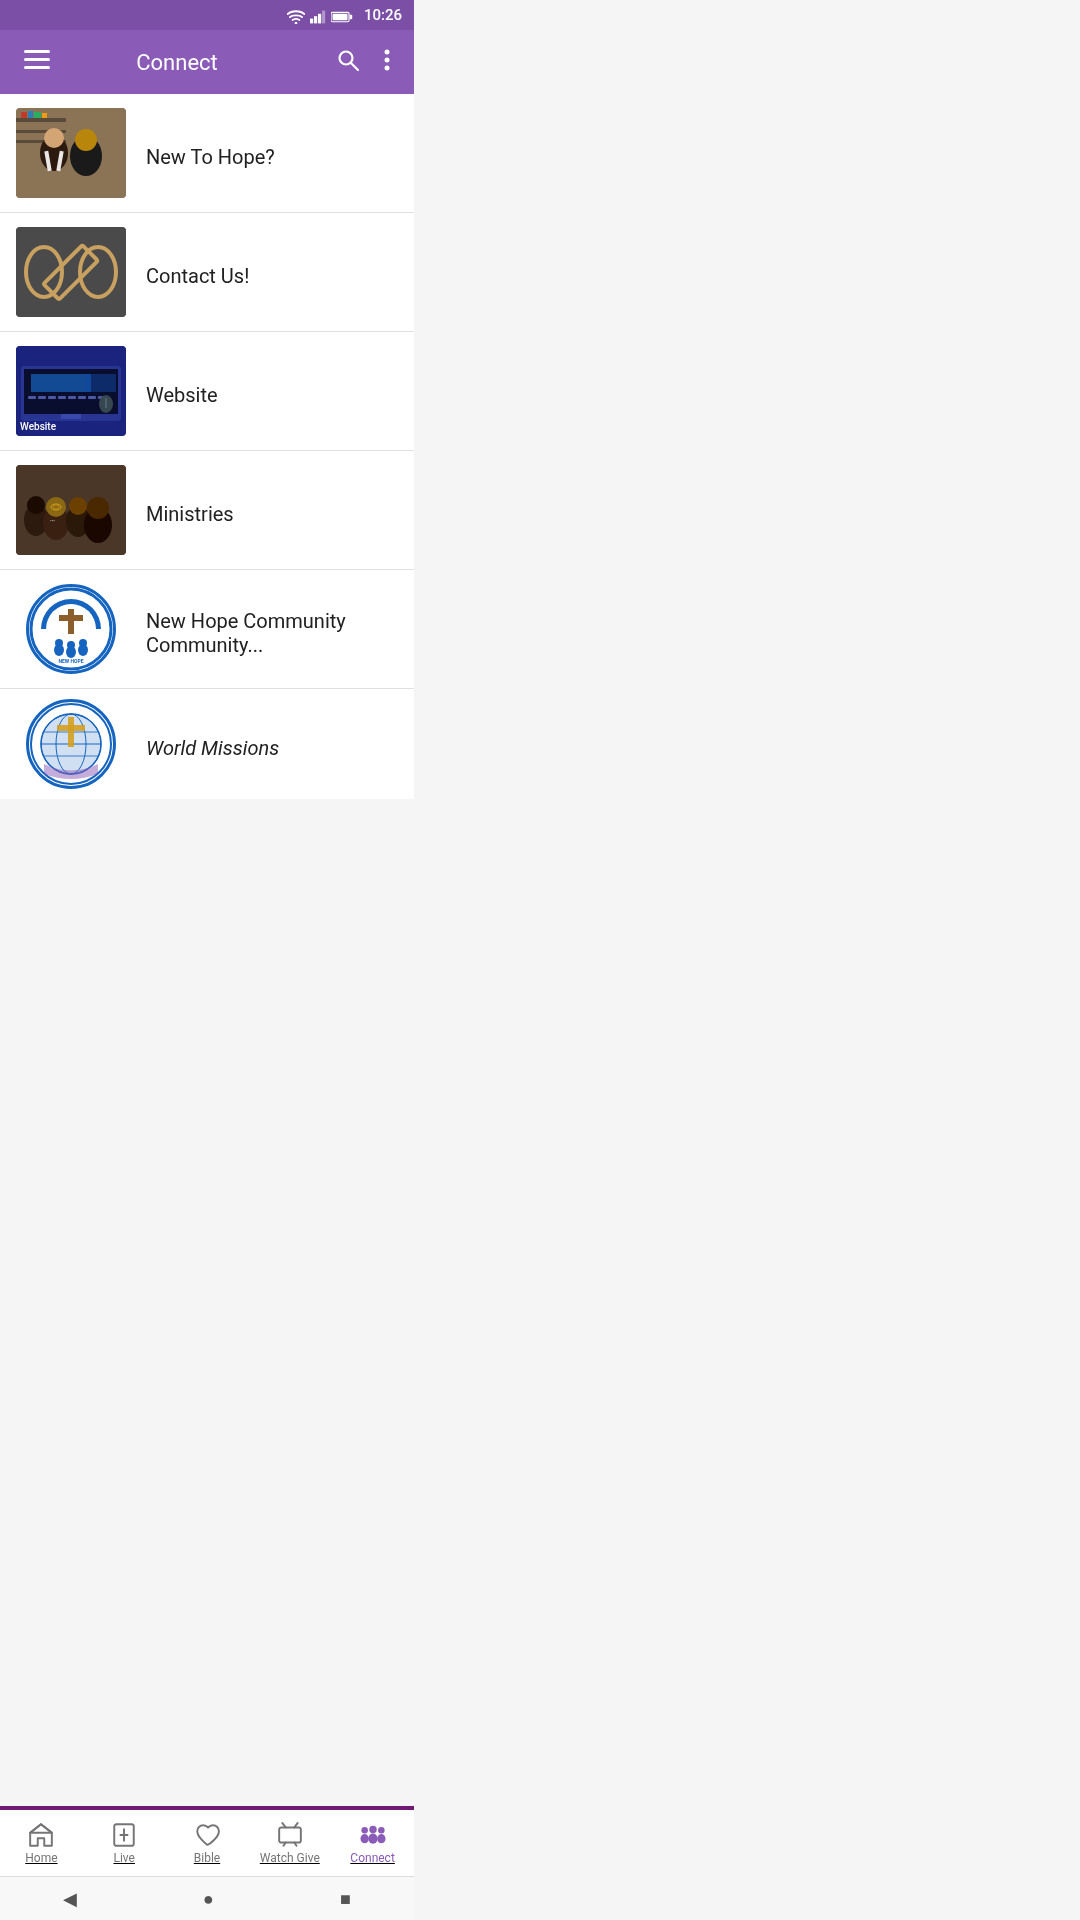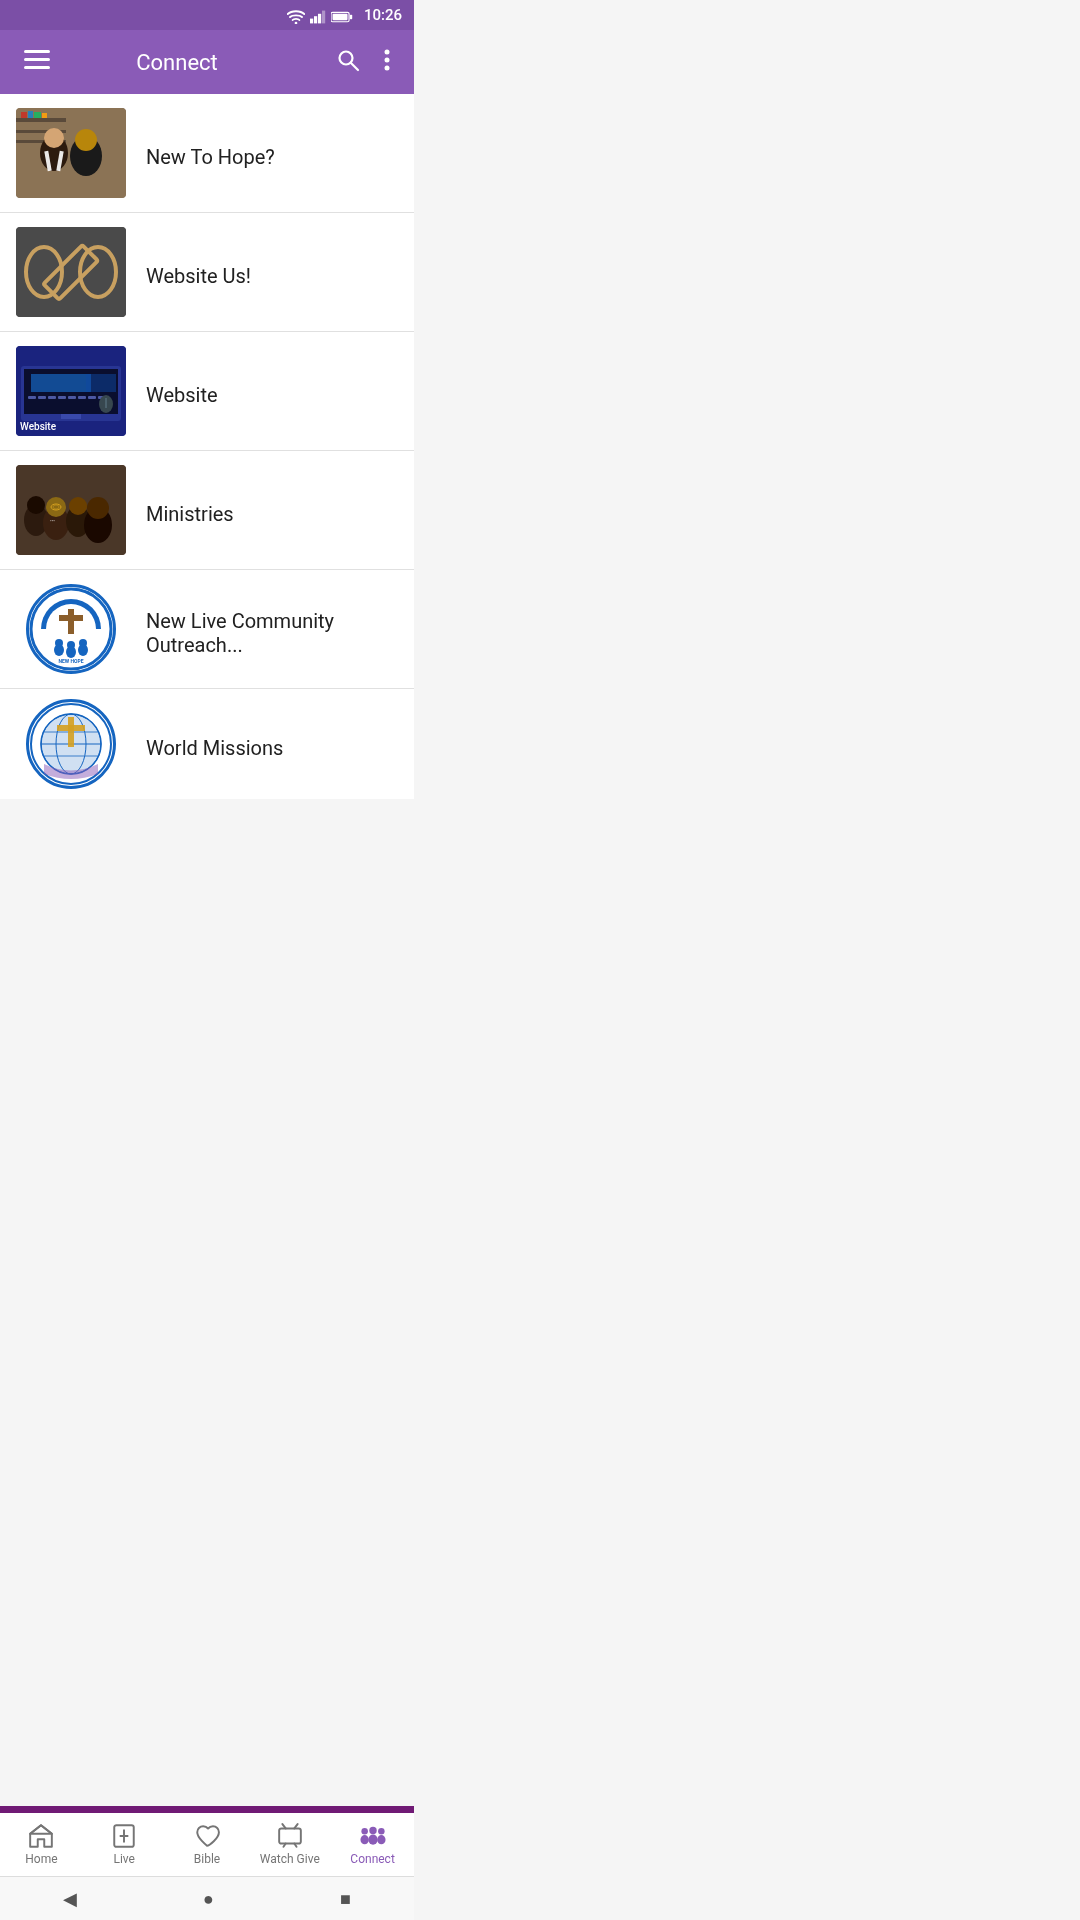--- a/index.html
+++ b/index.html
@@ -147,23 +147,24 @@
       height: 100%;
     }
 
     
     .bottom-nav {
       position: fixed;
       bottom: 44px;
       left: 0;
       width: 414px;
       background: white;
-      border-top: 7px solid #701a75;
+      border-top: 4px solid #701a75;
       display: flex;
       height: 70px;
+      text-decoration: underline;
     }
 
     .nav-item {
       flex: 1;
       display: flex;
       flex-direction: column;
       align-items: center;
       justify-content: center;
       cursor: pointer;
       gap: 3px;
@@ -326,21 +327,21 @@
           <rect width="110" height="90" fill="#4a4a4a"></rect>
 
           <ellipse cx="28" cy="45" rx="18" ry="25" fill="none" stroke="#c8a060" stroke-width="4"></ellipse>
 
           <rect x="44" y="18" width="22" height="55" fill="none" stroke="#c8a060" stroke-width="4" rx="2" transform="rotate(45 55 45)"></rect>
 
           <ellipse cx="82" cy="45" rx="18" ry="25" fill="none" stroke="#c8a060" stroke-width="4"></ellipse>
         </svg>
       </div>
     </div>
-    <span class="list-label">Website Us!</span>
+    <span class="list-label">Contact Us!</span>
   </div>
 
   <div class="list-item">
     <div class="list-thumb">
       <div class="thumb-placeholder thumb-website" style="position:relative;">
         <svg class="thumb-svg" viewBox="0 0 110 90" style="position:absolute;top:0;left:0;">
           <rect width="110" height="90" fill="#1a237e"></rect>
 
           <rect x="5" y="20" width="100" height="55" rx="3" fill="#283593"></rect>
           <rect x="8" y="23" width="94" height="45" fill="#0a0e2e"></rect>
@@ -416,24 +417,24 @@
           <circle cx="54" cy="56" r="4" fill="#1565C0"></circle>
 
           <ellipse cx="30" cy="63" rx="5" ry="6" fill="#1565C0"></ellipse>
           <ellipse cx="42" cy="65" rx="5" ry="6" fill="#1565C0"></ellipse>
           <ellipse cx="54" cy="63" rx="5" ry="6" fill="#1565C0"></ellipse>
 
           <text x="42" y="76" text-anchor="middle" font-size="5" fill="#1565C0" font-weight="bold">NEW HOPE</text>
         </svg>
       </div>
     </div>
-    <span class="list-label">New Live Community Outreach...</span>
-  </div>
-
-  <div class="list-item" style="overflow:hidden; max-height:90px;">
+    <span class="list-label">New Hope Community Community...</span>
+  </div>
+
+  <div class="list-item" style="overflow:hidden; max-height:90px;font-style:italic;">
     <div class="outreach-logo-container">
       <div class="outreach-circle">
         <svg width="84" height="84" viewBox="0 0 84 84">
           <circle cx="42" cy="42" r="40" fill="white" stroke="#1565C0" stroke-width="2"></circle>
 
           <circle cx="42" cy="42" r="30" fill="#1565C0" opacity="0.2"></circle>
           <circle cx="42" cy="42" r="30" fill="none" stroke="#1565C0" stroke-width="1.5"></circle>
 
           <ellipse cx="42" cy="42" rx="15" ry="30" fill="none" stroke="#1565C0" stroke-width="1"></ellipse>
           <ellipse cx="42" cy="42" rx="30" ry="30" fill="none" stroke="#1565C0" stroke-width="1"></ellipse>

